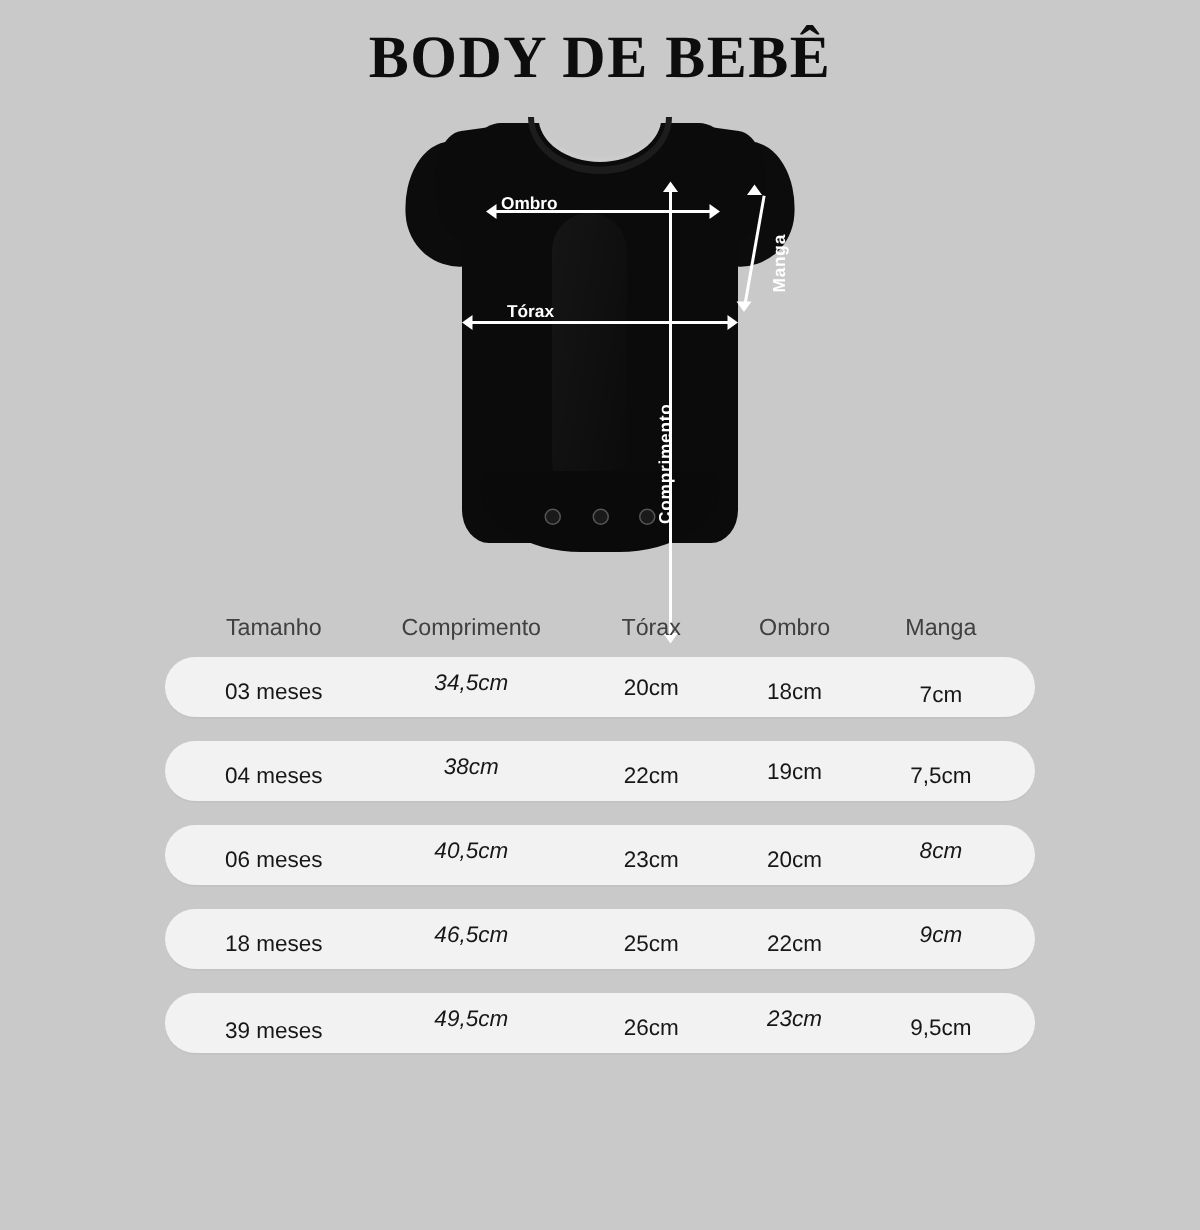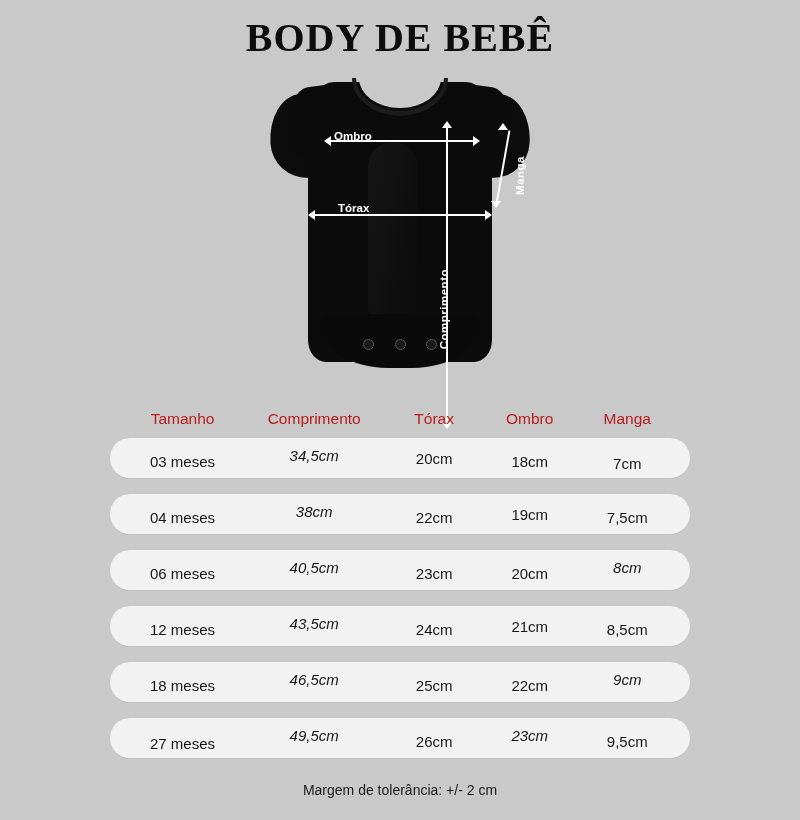--- a/index.html
+++ b/index.html
@@ -206,21 +206,21 @@
     top: 410px;
     width: 580px;
   }
   .thead {
     display: flex;
     align-items: flex-end;
     padding: 0 14px 10px 14px;
   }
   .thead .th {
     font-size: 15.5px;
-    color: #b91c1c;
+    color: #404040;
     font-weight: normal;
   }
   .col-0 { width: 120px; text-align: center; }
   .col-1 { width: 150px; text-align: center; }
   .col-2 { width: 96px;  text-align: center; }
   .col-3 { width: 100px; text-align: center; }
   .col-4 { width: 100px; text-align: center; }
 
   .row {
     position: relative;
@@ -327,41 +327,33 @@
     </div>
 
     <div class="row">
       <div class="td col-0 j-dn">06 meses</div>
       <div class="td col-1 j-up">40,5cm</div>
       <div class="td col-2 j-dn">23cm</div>
       <div class="td col-3 j-dn">20cm</div>
       <div class="td col-4 j-up">8cm</div>
     </div>
 
-    <div class="row">
-      <div class="td col-0 j-dn">12 meses</div>
-      <div class="td col-1 j-up">43,5cm</div>
-      <div class="td col-2 j-dn">24cm</div>
-      <div class="td col-3">21cm</div>
-      <div class="td col-4 j-dn">8,5cm</div>
-    </div>
 
     <div class="row">
       <div class="td col-0 j-dn">18 meses</div>
       <div class="td col-1 j-up">46,5cm</div>
       <div class="td col-2 j-dn">25cm</div>
       <div class="td col-3 j-dn">22cm</div>
       <div class="td col-4 j-up">9cm</div>
     </div>
 
     <div class="row">
-      <div class="td col-0 j-dn2">27 meses</div>
+      <div class="td col-0 j-dn2">39 meses</div>
       <div class="td col-1 j-up">49,5cm</div>
       <div class="td col-2 j-dn">26cm</div>
       <div class="td col-3 j-up">23cm</div>
       <div class="td col-4 j-dn">9,5cm</div>
     </div>
 
   </div>
 
-  <div class="footnote">Margem de tolerância: +/- 2 cm</div>
 
 </div>
 
 </body></html>

